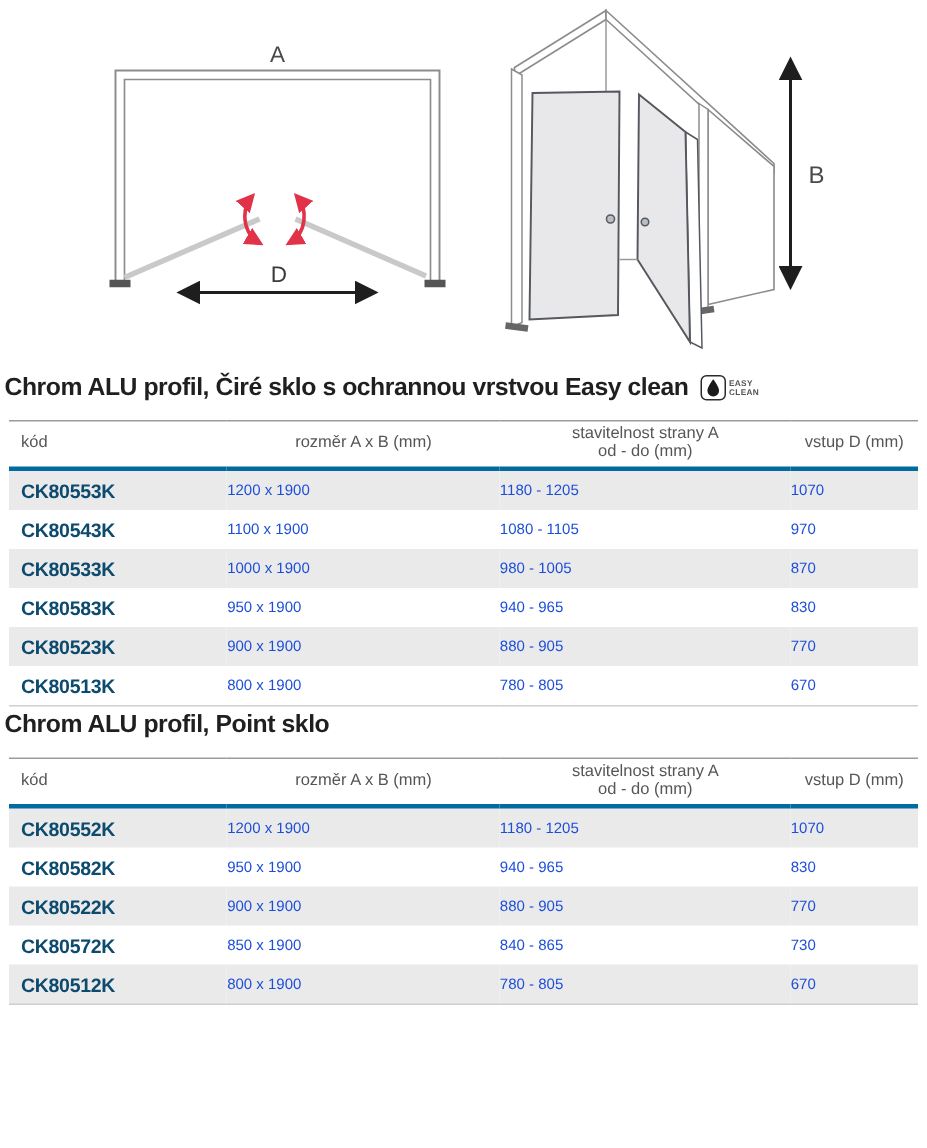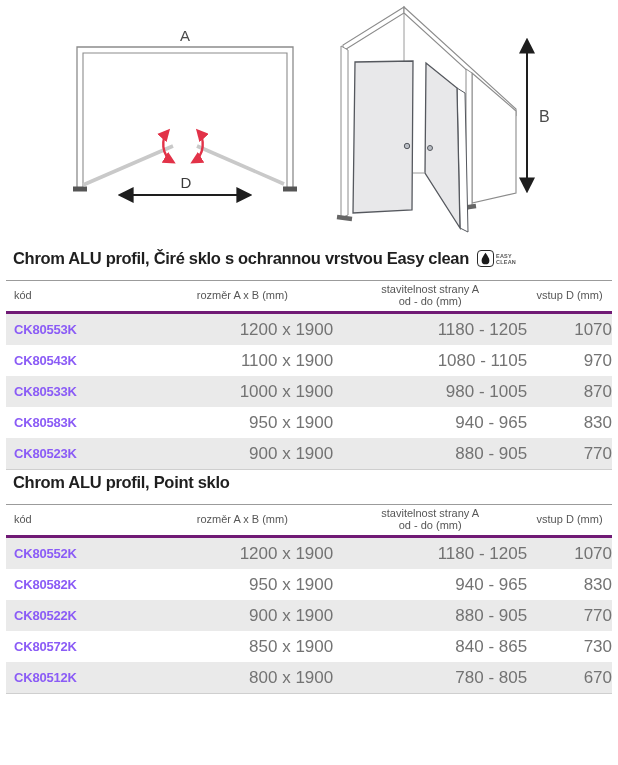--- a/index.html
+++ b/index.html
@@ -6,40 +6,40 @@
   body { width:618px; height:765px; overflow:hidden;
          font-family:"Liberation Sans", sans-serif; -webkit-font-smoothing:antialiased; }
   .page { position:relative; width:618px; height:765px; }
 
   
   .diagram-area { position:relative; width:618px; height:246px; }
   .svg-abs { position:absolute; }
 
   
   h2.section-title {
-    margin:2px 0 0 0; padding:0 0 0 13px;
+    margin:2px 0 0 0; padding:0 0 0 3px;
     font-size:16.5px; font-weight:bold; color:#1f1f1f; letter-spacing:-0.3px;
     line-height:21px; display:flex; align-items:center; gap:6px;
   }
   .easyclean-badge { display:inline-flex; align-items:center; gap:2px; margin-left:2px; }
   .easyclean-box { width:17px; height:17px; border:1.6px solid #2a2a2a; border-radius:4px;
     display:flex; align-items:center; justify-content:center; box-sizing:border-box; }
   .easyclean-text { display:flex; flex-direction:column; justify-content:center; }
   .easyclean-text span { font-size:5.5px; line-height:6px; color:#555; font-weight:bold; letter-spacing:0.2px; }
 
   
   table.spec { width:606px; margin:11px 6px 0 6px; border-collapse:collapse;
                border-top:1px solid #9b9b9b; border-bottom:1px solid #cfcfcf; table-layout:fixed; }
   table.spec thead th { font-weight:normal; color:#565656; font-size:11px;
-               padding:3px 0 4px 0; border-bottom:3px solid #701a75; text-align:center; vertical-align:middle; }
+               padding:3px 0 4px 0; border-bottom:3px solid #0369a1; text-align:center; vertical-align:middle; }
   table.spec thead th:first-child { text-align:left; padding-left:8px; }
   table.spec thead th .l { display:block; line-height:11.5px; }
-  table.spec tbody td { font-size:17px; color:#737373; text-align:right; padding:5.5px 0; }
+  table.spec tbody td { font-size:10px; color:#1d4ed8; text-align:left; padding:5.5px 0; }
   table.spec tbody td:first-child { text-align:left; padding-left:8px;
-               font-weight:bold; color:#8b5cf6; font-size:13px; letter-spacing:-0.2px; }
+               font-weight:bold; color:#0c4a6e; font-size:13px; letter-spacing:-0.2px; }
   table.spec tbody tr:nth-child(odd) { background:#eaeaea; }
 
   .sec2 { }
 </style>
 </head>
 <body>
 
 <div class="page">
 
   <div class="diagram-area">
@@ -162,20 +162,26 @@
             <td>950 x 1900</td>
             <td>940 - 965</td>
             <td>830</td>
           </tr>
           <tr>
             <td>CK80523K</td>
             <td>900 x 1900</td>
             <td>880 - 905</td>
             <td>770</td>
           </tr>
+          <tr>
+            <td>CK80513K</td>
+            <td>800 x 1900</td>
+            <td>780 - 805</td>
+            <td>670</td>
+          </tr>
         </tbody>
     </table>
   </section>
 
   <section class="sec2">
     <h2 class="section-title">
       <span>Chrom ALU profil, Point sklo</span>
     </h2>
     <table class="spec">
       <colgroup>

